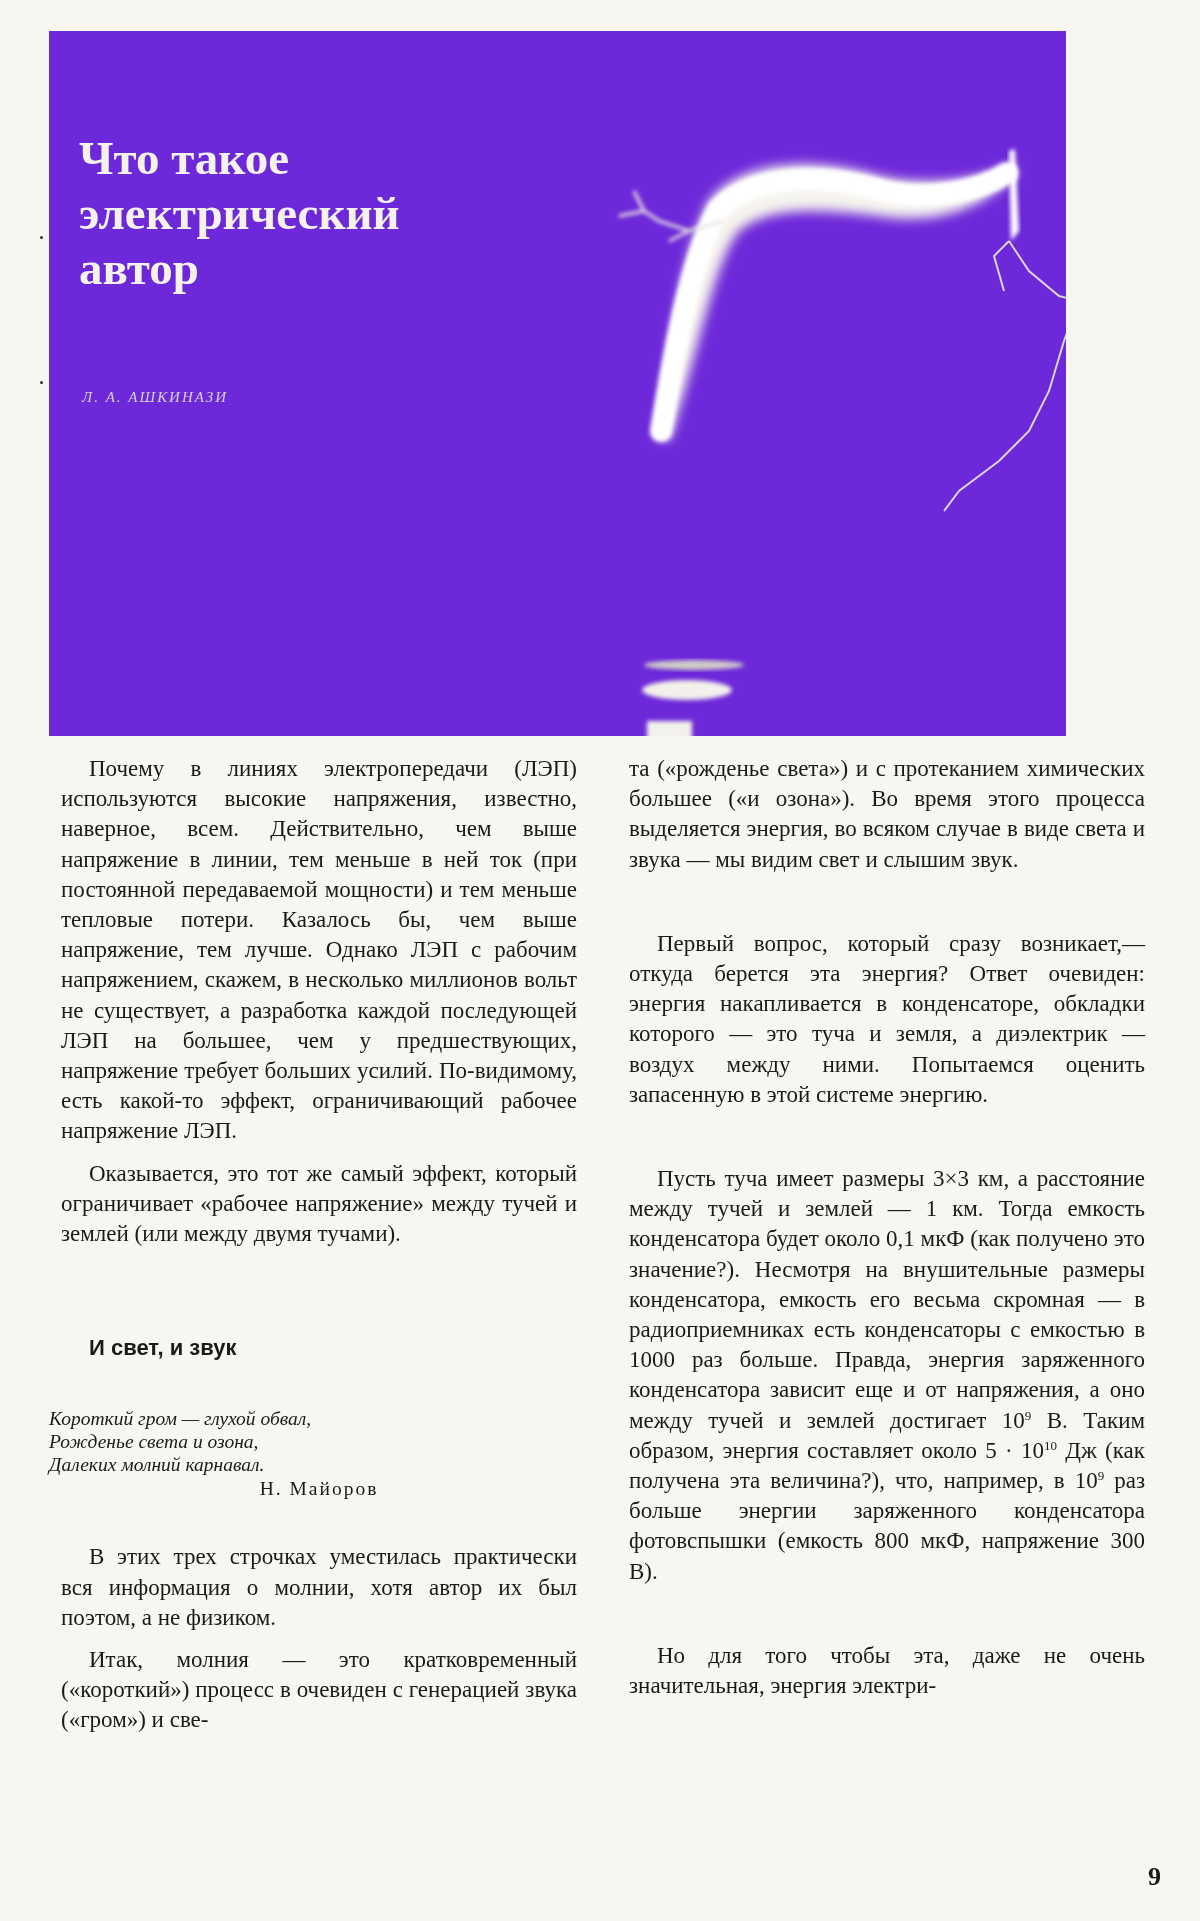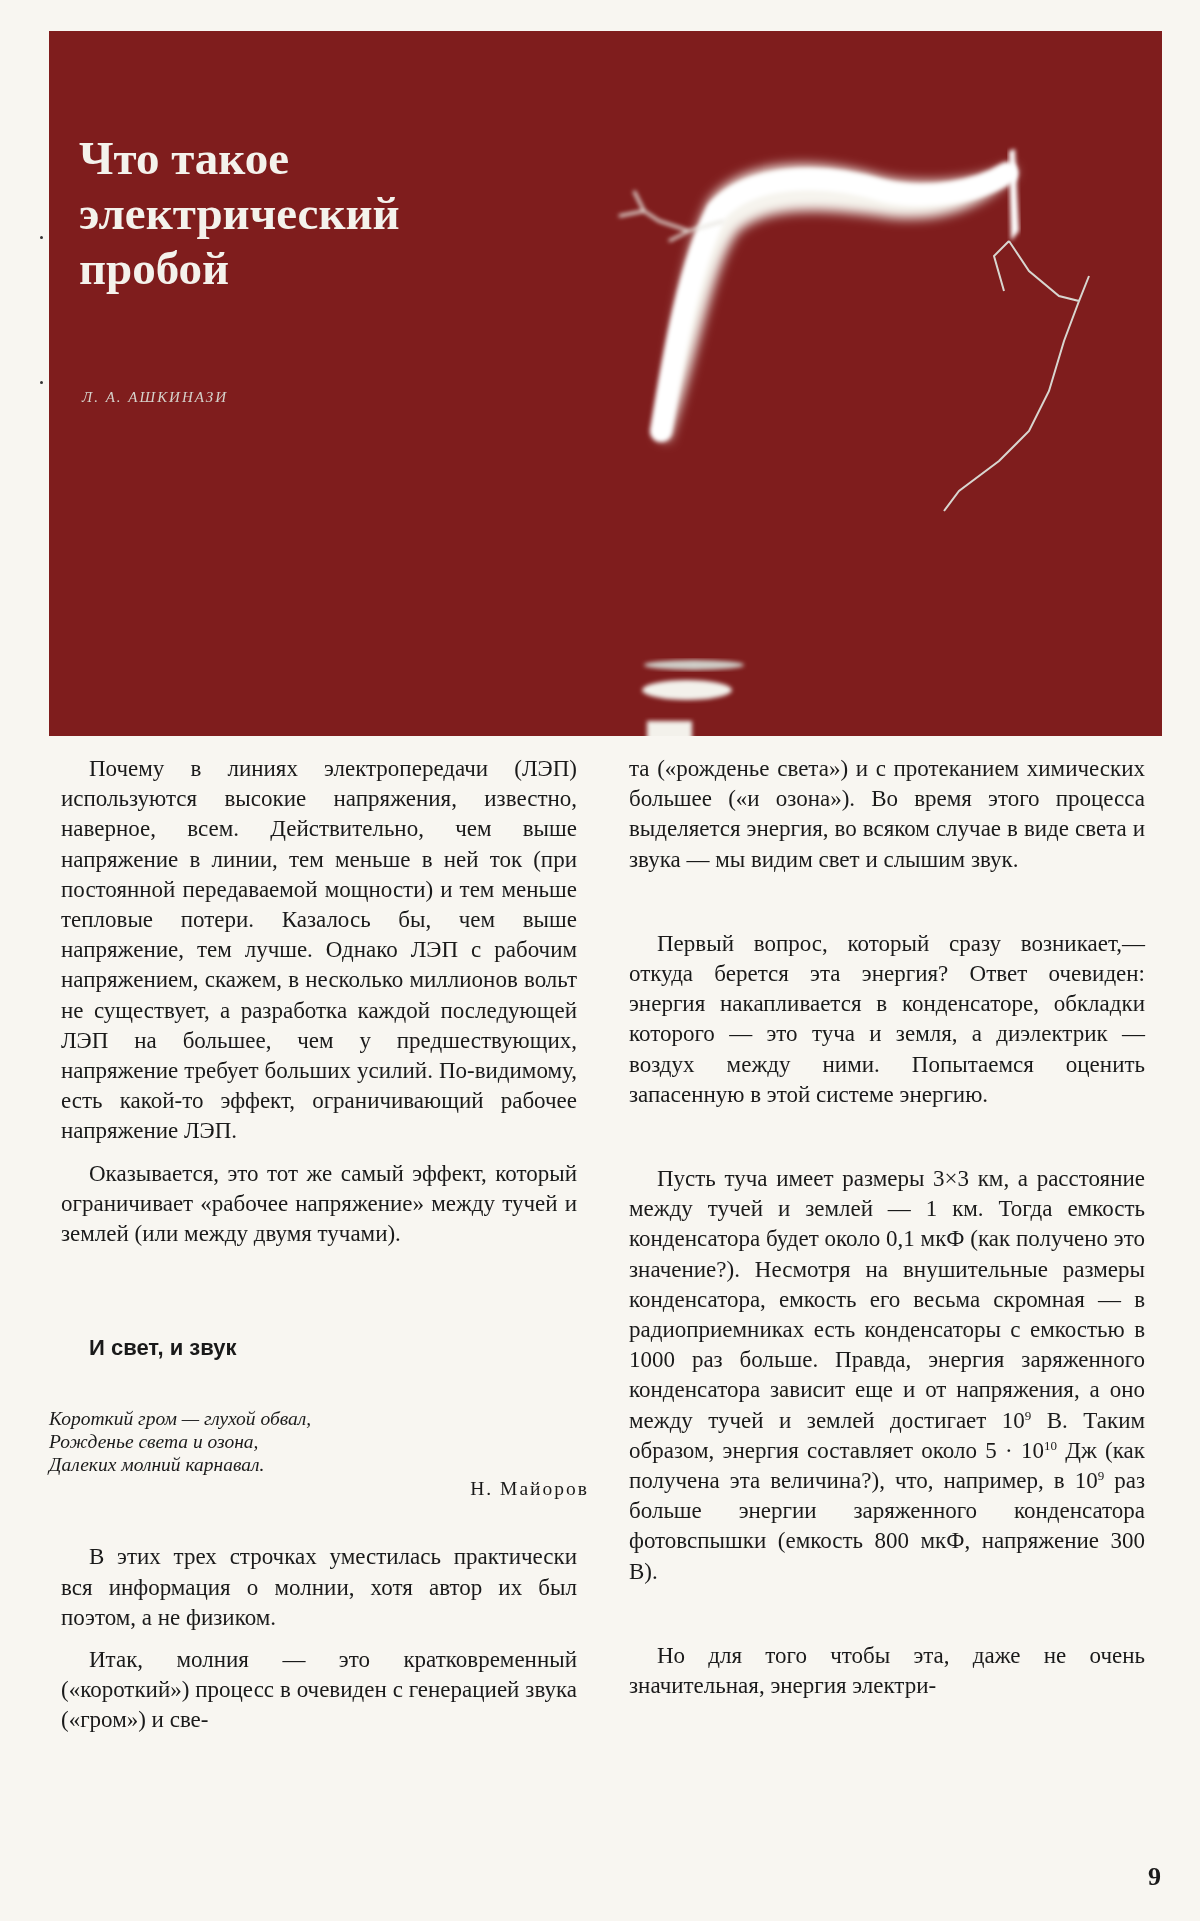--- a/index.html
+++ b/index.html
@@ -6,22 +6,22 @@
   body {
     width: 1200px; height: 1921px;
     background: #f8f6f1;
     position: relative;
     overflow: hidden;
     color: #1a1a1a;
     font-family: "Liberation Serif", "DejaVu Serif", serif;
   }
   .photo {
     position: absolute; left: 49px; top: 31px;
-    width: 1113px; height: 705px;
-    background: #7f1d1d;
+    width: 1017px; height: 705px;
+    background: #6d28d9;
     overflow: hidden;
   }
   .photo svg { position: absolute; left: 0; top: 0; }
   .title {
     position: absolute; left: 30px; top: 100px;
     color: #f4f2ec;
     font-family: "Liberation Serif", "DejaVu Serif", serif;
     font-weight: bold;
     font-size: 47px; line-height: 55px;
     margin: 0;
@@ -49,21 +49,21 @@
     font-family: "Liberation Sans", "DejaVu Sans", sans-serif;
     font-weight: bold; font-size: 22px;
     margin: 0; text-indent: 0;
   }
   .epigraph {
     margin-top: 44px;
     font-style: italic; font-size: 19.5px; line-height: 23px;
   }
   .epigraph .line { display: block; }
   .epigraph .poet {
-    display: block; text-align: right; font-style: normal;
+    display: block; text-align: center; font-style: normal;
     letter-spacing: 2px; font-size: 19.5px; margin-top: 1px;
   }
   sup { font-size: 13px; line-height: 0; vertical-align: 8px; }
   .page-number {
     position: absolute; left: 1148px; top: 1862px;
     font-weight: bold; font-size: 26px;
     font-family: "Liberation Serif", "DejaVu Serif", serif;
   }
   .speck { position: absolute; width: 3px; height: 3px; background: #333; border-radius: 50%; }
 </style>
@@ -90,21 +90,21 @@
 
     <path d="M 960 210 L 945 225 L 955 260 M 960 210 L 980 240 L 1010 265 L 1030 270 L 1040 245 M 1030 270 L 1015 310 L 1000 360 L 980 400 L 950 430 L 910 460 L 895 480" stroke="#d8d6d0" stroke-width="2" fill="none"></path>
 
     <ellipse cx="645" cy="634" rx="50" ry="5" fill="#cfcdc7" filter="url(#soft)"></ellipse>
     <ellipse cx="638" cy="659" rx="45" ry="10" fill="#f3f1eb" filter="url(#soft)"></ellipse>
     <rect x="598" y="690" width="45" height="20" fill="#f3f1eb" filter="url(#soft)"></rect>
   </svg>
   <h1 class="title">
     <span>Что такое</span>
     <span>электрический</span>
-    <span>пробой</span>
+    <span>автор</span>
   </h1>
   <div class="author">Л. А. АШКИНАЗИ</div>
 </div>
 
 <div class="col col-left">
   <p>Почему в линиях электропередачи (ЛЭП) используются высокие напряжения, известно, наверное, всем. Действительно, чем выше напряжение в линии, тем меньше в ней ток (при постоянной передаваемой мощности) и тем меньше тепловые потери. Казалось бы, чем выше напряжение, тем лучше. Однако ЛЭП с рабочим напряжением, скажем, в несколько миллионов вольт не существует, а разработка каждой последующей ЛЭП на большее, чем у предшествующих, напряжение требует больших усилий. По-видимому, есть какой-то эффект, ограничивающий рабочее напряжение ЛЭП.</p>
   <p>Оказывается, это тот же самый эффект, который ограничивает «рабочее напряжение» между тучей и землей (или между двумя тучами).</p>
   <div class="gap-lg"></div>
   <p class="section-heading">И свет, и звук</p>
   <div class="epigraph">

